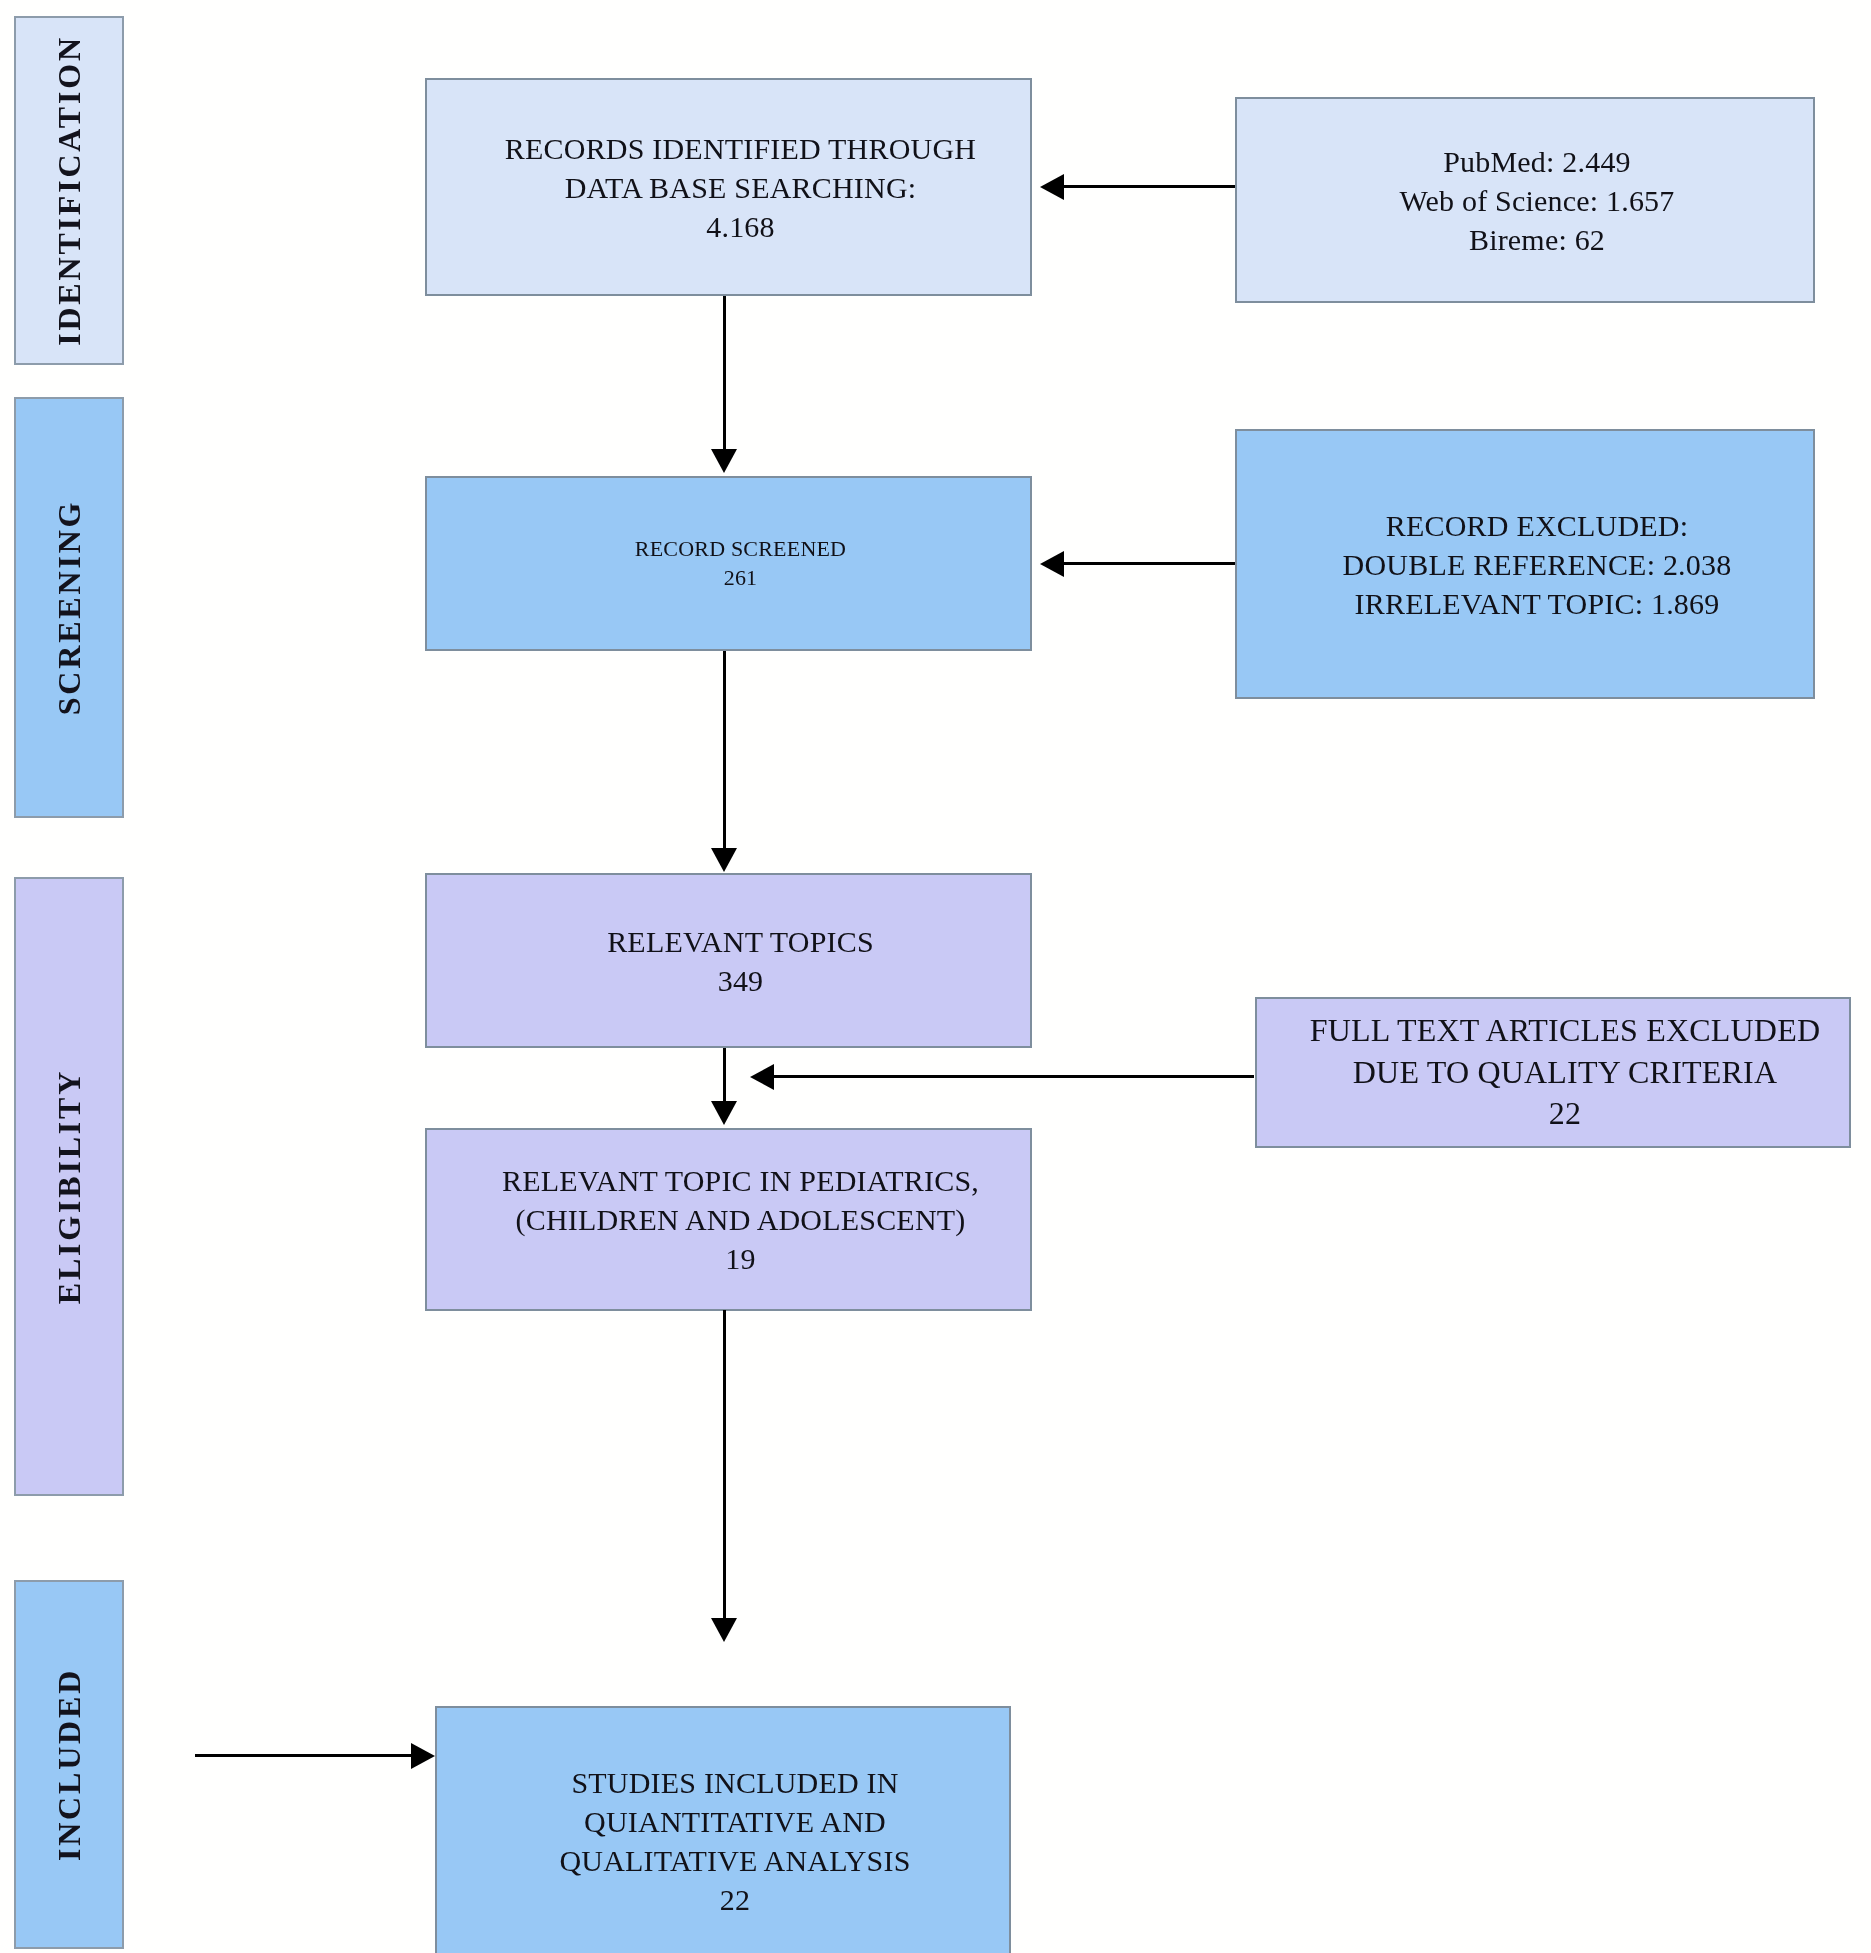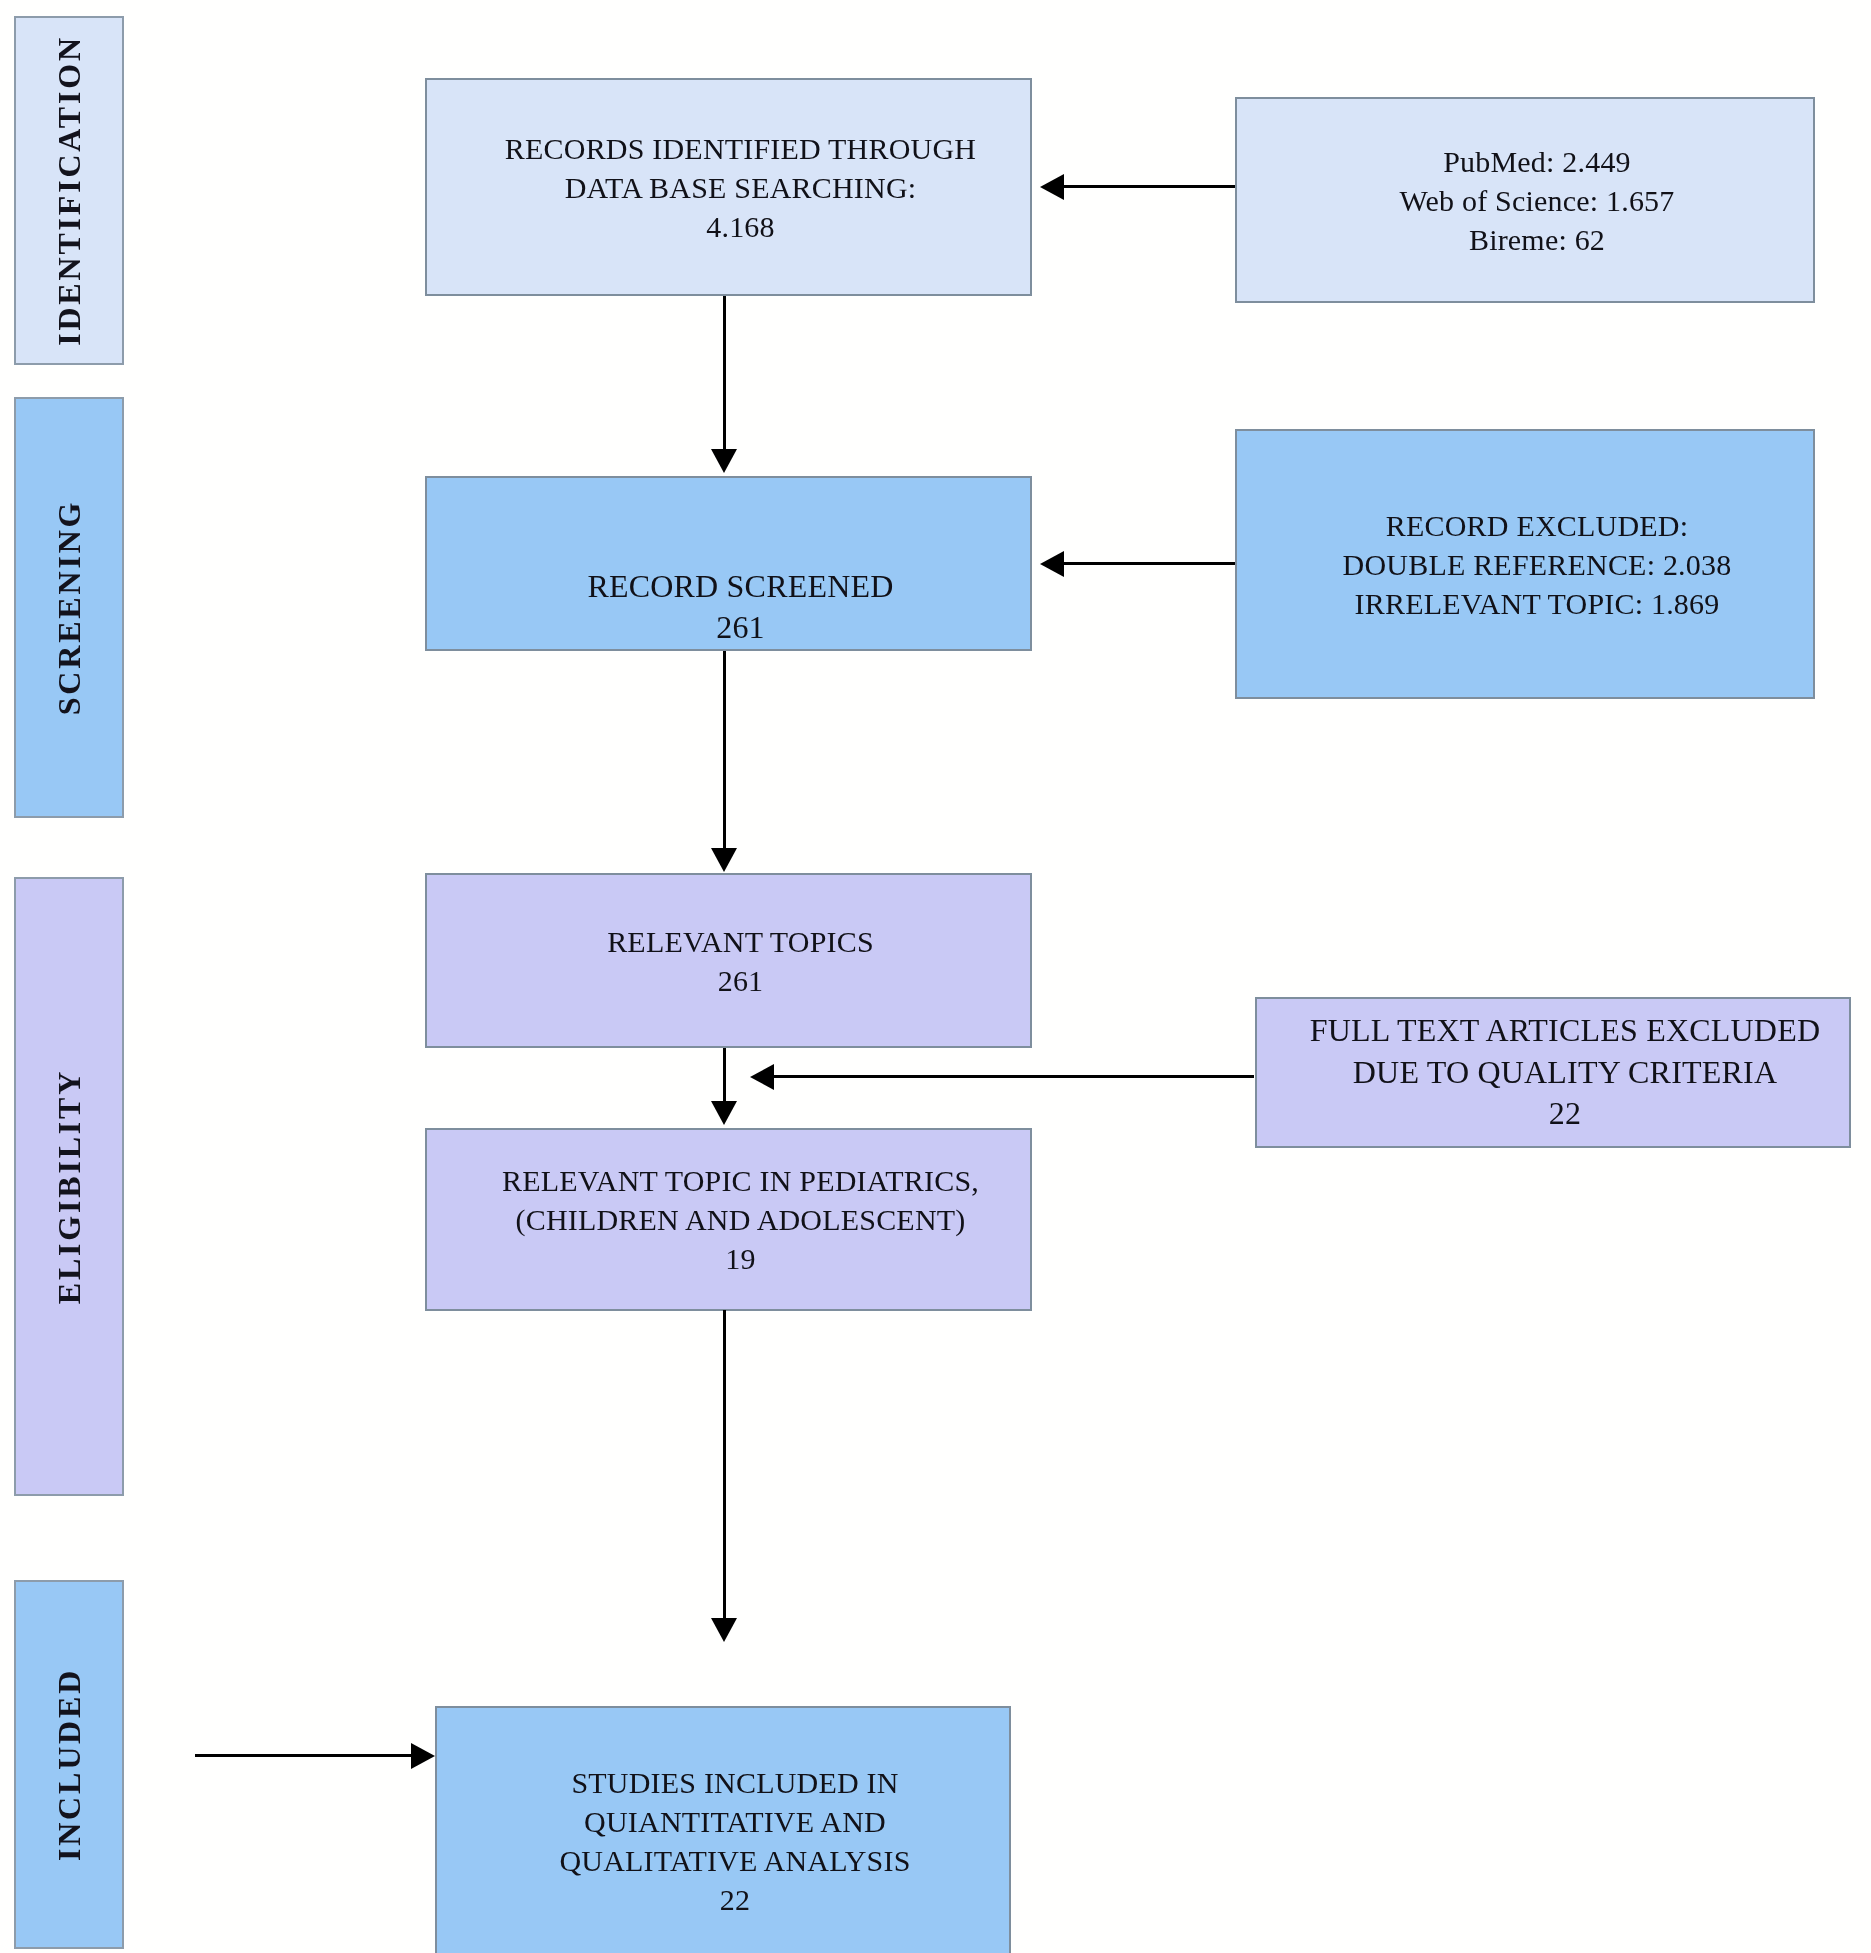--- a/index.html
+++ b/index.html
@@ -95,21 +95,21 @@
   }
 
   
   #stage-identification { left: 14.3px;  top: 16px;   width: 110px; height: 349px; }
   #stage-screening      { left: 14.3px;  top: 397px;  width: 110px; height: 421px; }
   #stage-eligibility    { left: 14.3px;  top: 877px; width: 110px; height: 619px; }
   #stage-included       { left: 14.3px;  top: 1580px; width: 110px; height: 369px; }
 
   #box-records   { left: 425px;  top: 78px;   width: 607px; height: 218px; font-size: 30px; }
   #box-databases { left: 1235px; top: 78px;   width: 580px; height: 206px; font-size: 30px; margin-top: 19px; }
-  #box-screened  { left: 425px;  top: 476px;  width: 607px; height: 175px; font-size: 32px; align-items: flex-end; }
+  #box-screened  { left: 425px;  top: 476px;  width: 607px; height: 175px; font-size: 22px; }
   #box-excluded  { left: 1235px; top: 429px;  width: 580px; height: 270px; font-size: 30px; }
   #box-relevant  { left: 425px;  top: 873px; width: 607px; height: 175px; font-size: 30px; }
   #box-fulltext  { left: 1255px; top: 997px; width: 596px; height: 151px; font-size: 32px; }
   #box-pediatric { left: 425px;  top: 1128px; width: 607px; height: 183px; font-size: 30px; }
   #box-studies   { left: 435px;  top: 1706px; width: 576px; height: 270px; font-size: 30px; }
 
   
   #v1 { left: 723px; top: 296px;  height: 155px; }
   #a1 { left: 711px; top: 449px; }
 
@@ -177,21 +177,21 @@
   </div>
 
   <div class="box fill-midblue" id="box-excluded">
     <span class="txt">RECORD EXCLUDED:
 DOUBLE REFERENCE: 2.038
 IRRELEVANT TOPIC: 1.869</span>
   </div>
 
   <div class="box fill-lavender" id="box-relevant">
     <span class="txt">RELEVANT TOPICS
-261</span>
+349</span>
   </div>
 
   <div class="box fill-lavender" id="box-fulltext">
     <span class="txt">FULL TEXT ARTICLES EXCLUDED
 DUE TO QUALITY CRITERIA
 22</span>
   </div>
 
   <div class="box fill-lavender" id="box-pediatric">
     <span class="txt">RELEVANT TOPIC IN PEDIATRICS,

